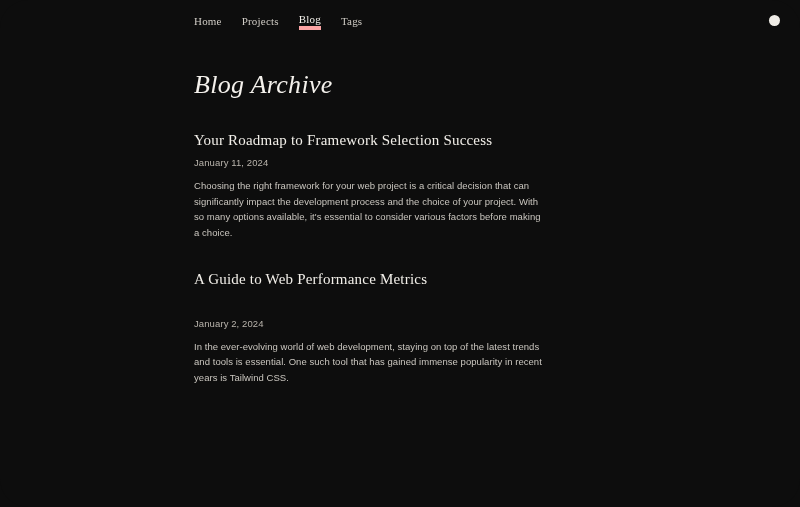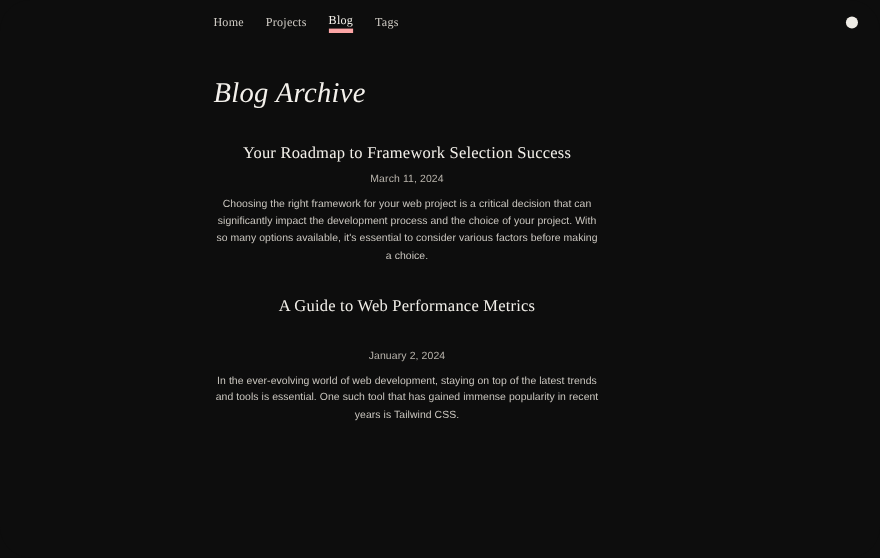--- a/index.html
+++ b/index.html
@@ -70,21 +70,20 @@
     font-style: italic;
     font-size: 26px;
     font-weight: 400;
     color: #f4f1ec;
     margin: 0 0 32px 0;
     letter-spacing: 0.3px;
   }
 
   .post {
     margin-bottom: 30px;
-    text-align: center;
   }
   .post-title {
     font-family: "Liberation Serif", serif;
     font-size: 15px;
     font-weight: 400;
     color: #f2efe9;
     margin: 0 0 8px 0;
     letter-spacing: 0.2px;
     cursor: pointer;
   }
@@ -114,21 +113,21 @@
     <a class="nav-item">Tags</a>
   </nav>
 
   <div class="theme-toggle"></div>
 
   <main class="content">
     <h1 class="page-title">Blog Archive</h1>
 
     <article class="post">
       <h2 class="post-title">Your Roadmap to Framework Selection Success</h2>
-      <div class="post-date">March 11, 2024</div>
+      <div class="post-date">January 11, 2024</div>
       <p class="post-excerpt">Choosing the right framework for your web project is a critical decision that can significantly impact the development process and the choice of your project. With so many options available, it's essential to consider various factors before making a choice.</p>
     </article>
 
     <article class="post">
       <h2 class="post-title">A Guide to Web Performance Metrics</h2>
     </article>
 
     <article class="post">
       <div class="post-date">January 2, 2024</div>
       <p class="post-excerpt">In the ever-evolving world of web development, staying on top of the latest trends and tools is essential. One such tool that has gained immense popularity in recent years is Tailwind CSS.</p>

